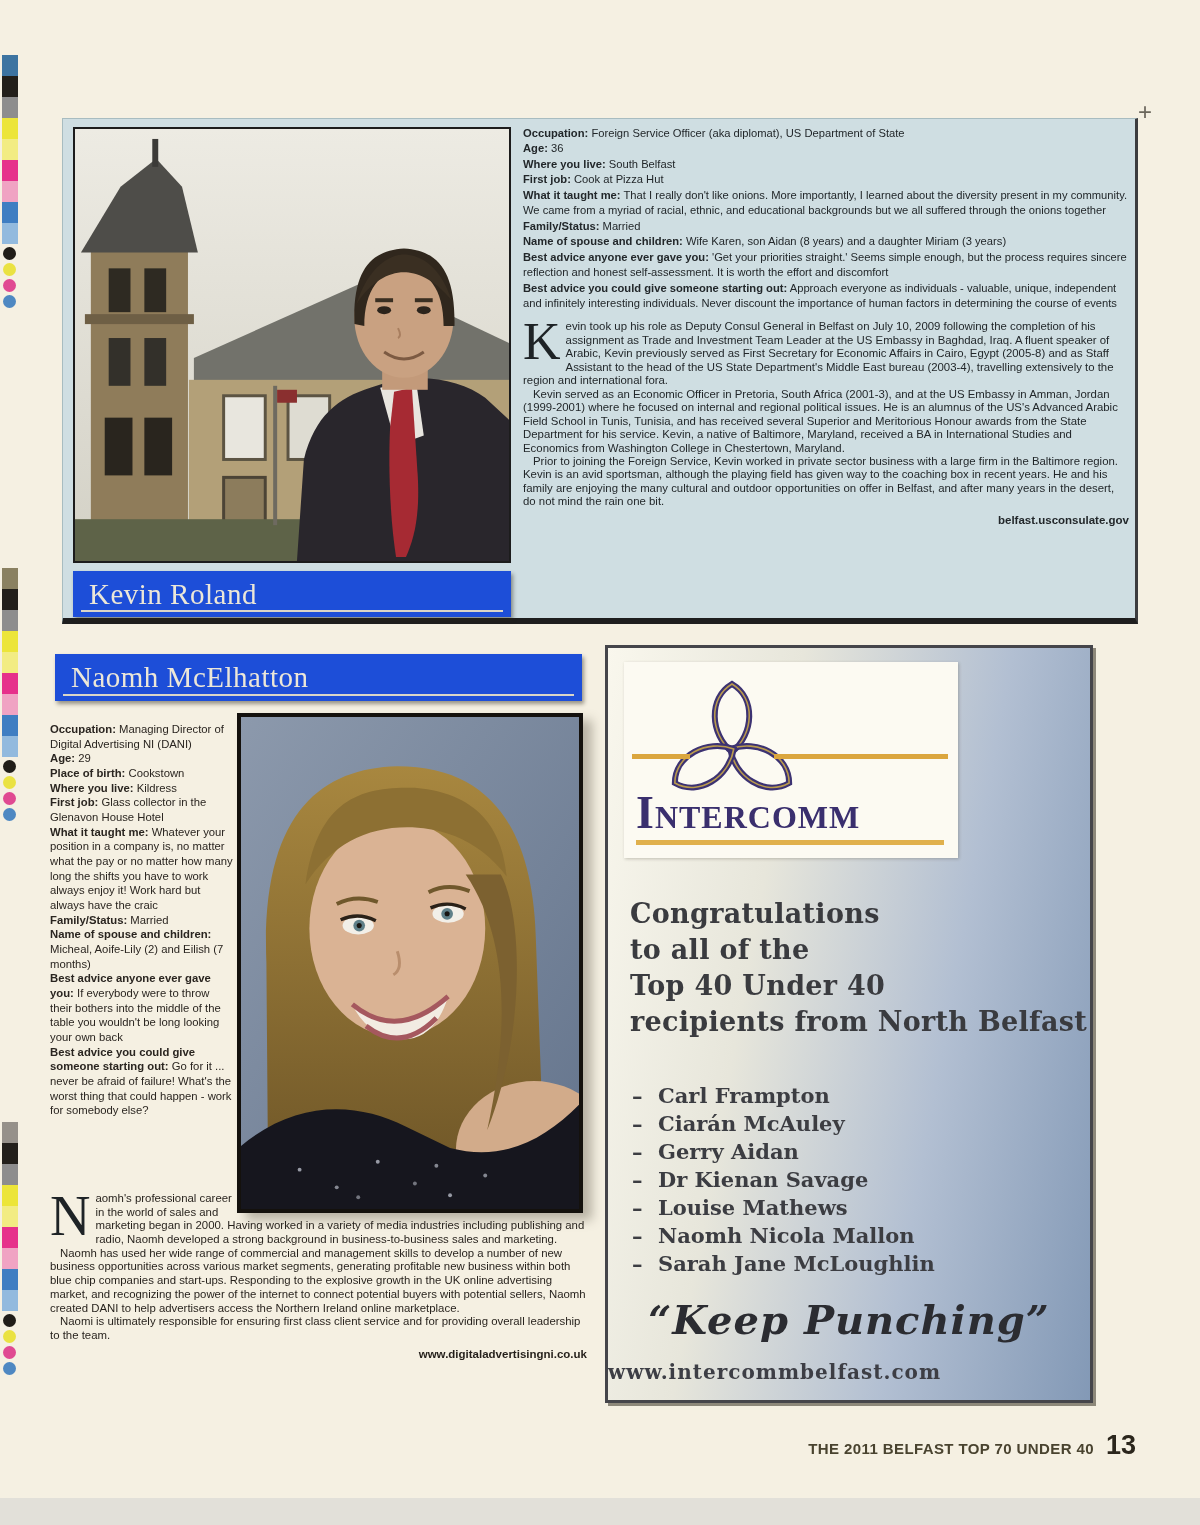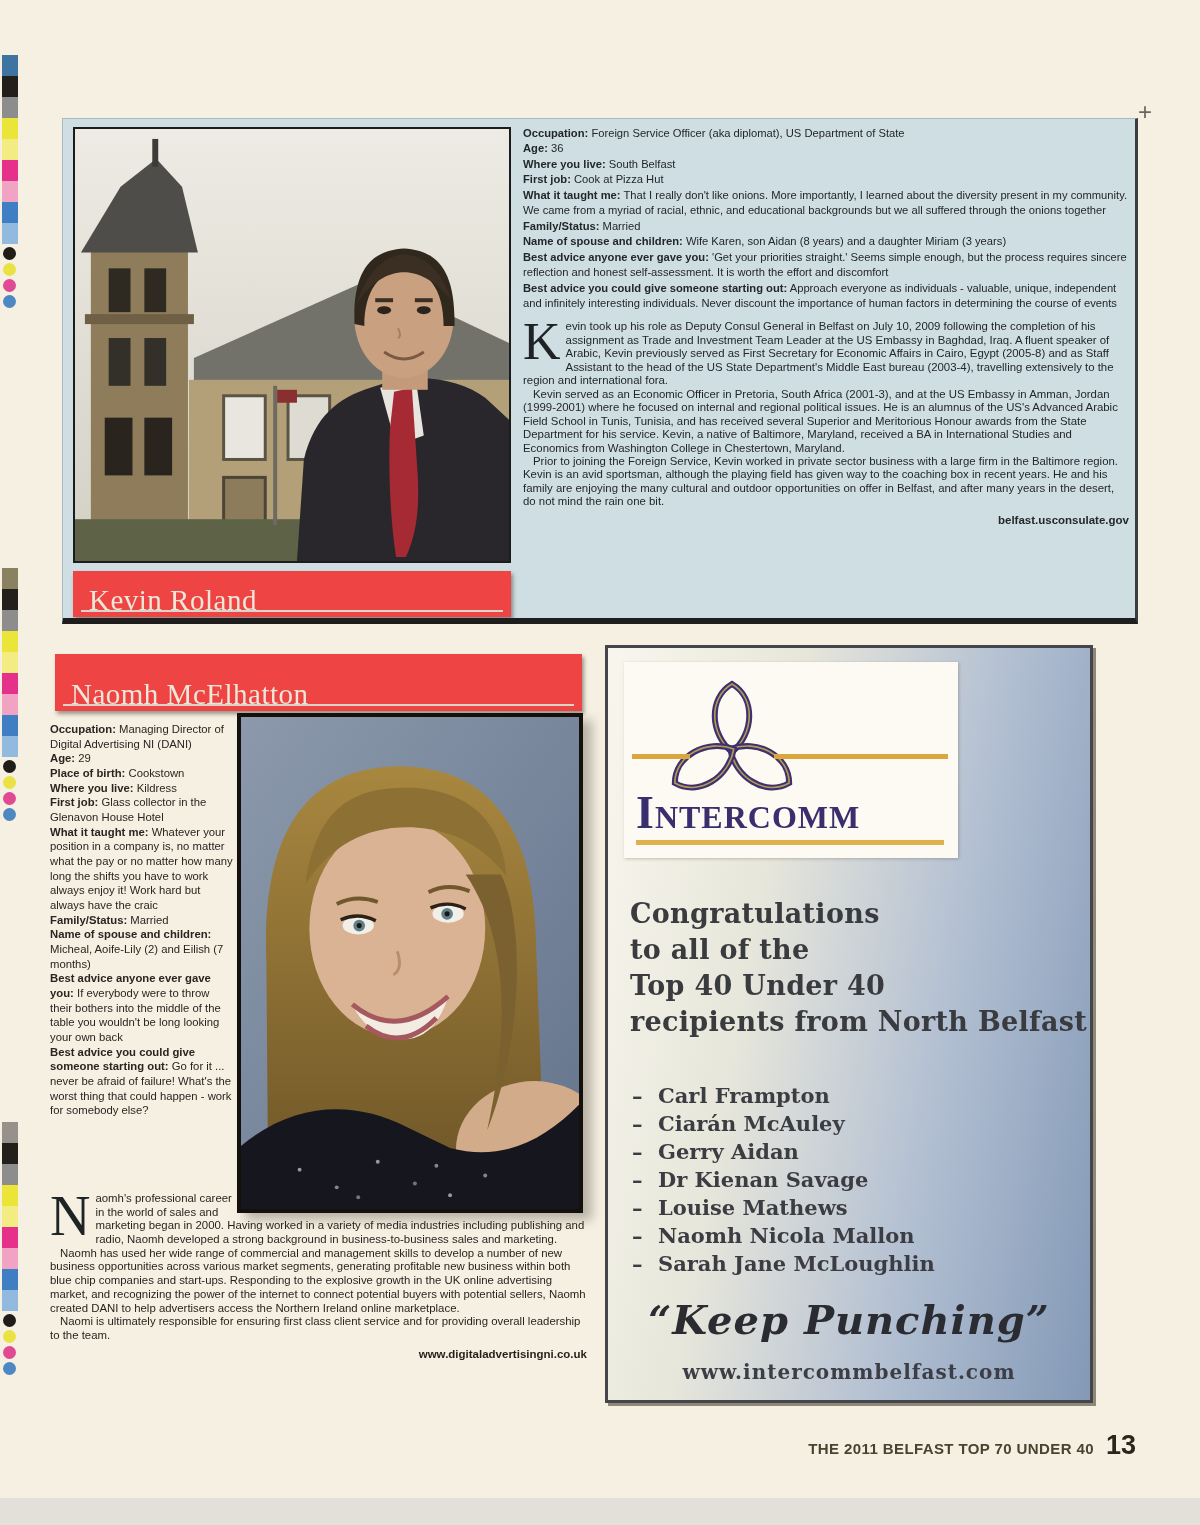--- a/index.html
+++ b/index.html
@@ -21,42 +21,42 @@
     position:absolute; left:62px; top:118px; width:1076px; height:506px;
     background:#cfdee2; border:1px solid #a8bcc0;
     border-bottom:6px solid #1e1e1e; border-right:3px solid #3c3c3e;
   }
   .kevin-photo {
     position:absolute; left:10px; top:8px; width:438px; height:436px;
     border:2px solid #1c1c1c; background:#d7d5ca;
   }
   .kevin-photo svg { display:block; width:100%; height:100%; }
   .name-bar {
-    position:absolute; background:#ef4444; color:#ece7d8;
+    position:absolute; background:#1d4ed8; color:#ece7d8;
     font-family:"Liberation Serif", serif; font-size:29px; letter-spacing:0.5px;
-    display:flex; align-items:flex-end; padding-left:16px;
+    display:flex; align-items:center; padding-left:16px;
     box-shadow:2px 3px 4px rgba(40,35,25,.45);
   }
   .name-bar .underline { position:absolute; left:8px; right:8px; bottom:5px; height:2px; background:#d9d5c8; }
   .kevin-name { left:10px; top:452px; width:438px; height:46px; }
 
   .kevin-text { position:absolute; left:460px; top:7px; width:606px; font-size:11.2px; line-height:1.38; color:#22272a; }
   .field { margin:0; }
   .flabel { font-weight:bold; }
   .bio { margin-top:9px; font-size:11.4px; line-height:1.18; }
   .bio-first { overflow:visible; }
   .dropcap {
     float:left; font-size:52px; line-height:40px; padding:2px 5px 0 0;
     font-family:"Liberation Serif", serif; color:#1e2326;
   }
   .bio-p { text-indent:10px; margin:0; }
   .panel-site { text-align:right; font-weight:bold; margin-top:5px; font-size:11.5px; }
 
   
-  .naomh-name { left:55px; top:654px; width:527px; height:57px; }
+  .naomh-name { left:55px; top:654px; width:527px; height:47px; }
   .naomh-fields { position:absolute; left:50px; top:722px; width:184px; font-size:11.3px; line-height:1.3; color:#2a2520; }
   .naomh-photo {
     position:absolute; left:237px; top:713px; width:346px; height:500px;
     border:4px solid #14110d; background:#7e8da2;
     box-shadow:9px 7px 10px rgba(70,62,48,.35);
   }
   .naomh-photo svg { display:block; width:100%; height:100%; }
   .naomh-bio { position:absolute; left:50px; top:1192px; width:537px; font-size:11.4px; line-height:1.2; color:#241f1a; }
   .photo-spacer { float:right; width:352px; height:22px; }
   .naomh-bio .dropcap { font-size:56px; line-height:44px; }
@@ -81,21 +81,21 @@
   .ad-list { position:absolute; left:24px; top:434px; width:500px;
     font-family:"DejaVu Serif", serif; font-weight:bold;
     font-size:21px; line-height:28px; color:#3c3d42; }
   .recipient .dash { display:inline-block; width:26px; }
   .ad-slogan {
     position:absolute; left:0; top:648px; width:100%; text-align:center;
     font-family:"DejaVu Serif", serif; font-weight:bold; font-style:italic;
     font-size:40px; color:#2b2c31; letter-spacing:1px;
   }
   .ad-site {
-    position:absolute; left:0; top:712px; width:100%; text-align:center;
+    position:absolute; left:0; top:712px; width:100%; 
     font-family:"DejaVu Serif", serif; font-weight:bold;
     font-size:20px; color:#3d3e45; letter-spacing:1px;
   }
 
   
   .footer { position:absolute; right:64px; top:1430px; display:flex; align-items:baseline; gap:12px; }
   .footer-title { font-size:15px; font-weight:bold; color:#49432f; letter-spacing:0.4px; }
   .footer-num { font-size:27px; font-weight:bold; color:#2b261c; }
 </style>
 </head>

